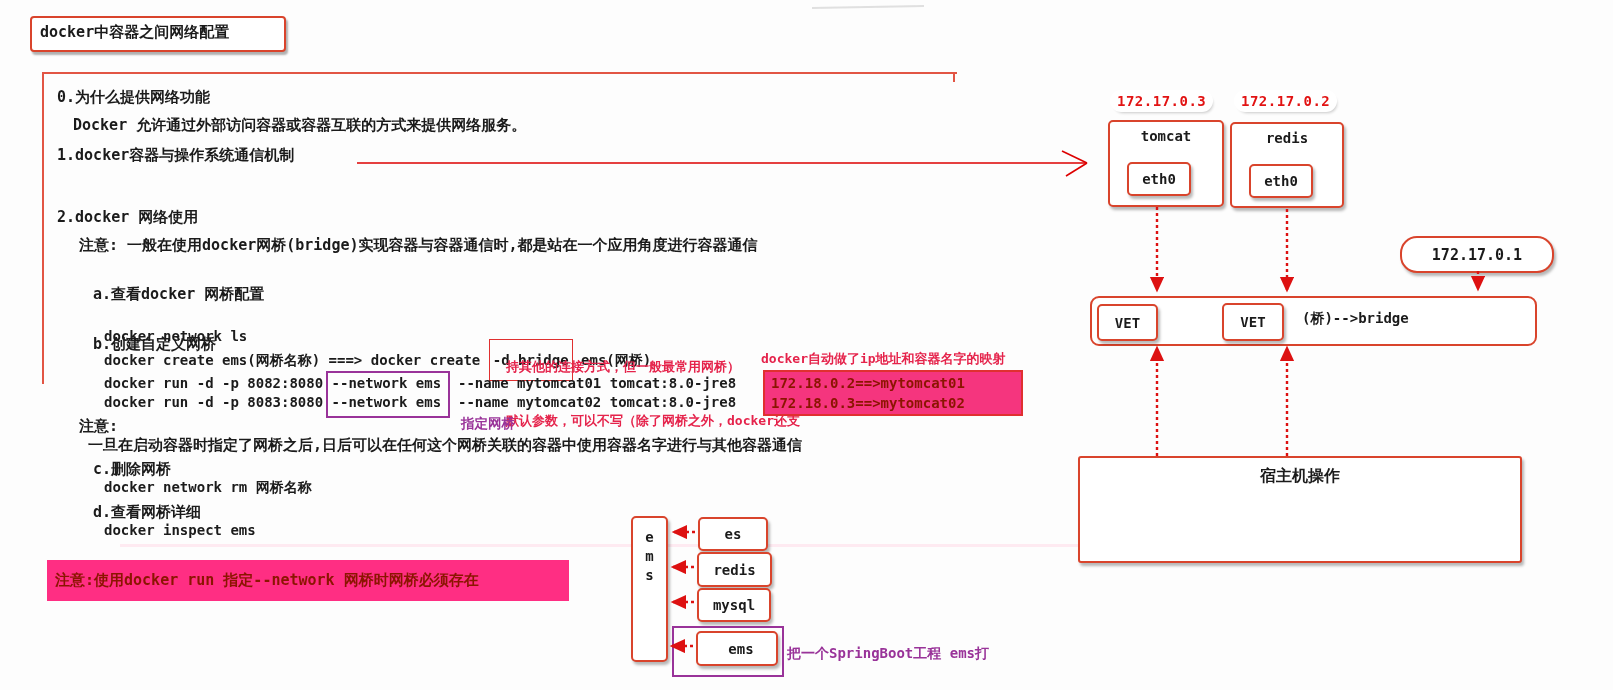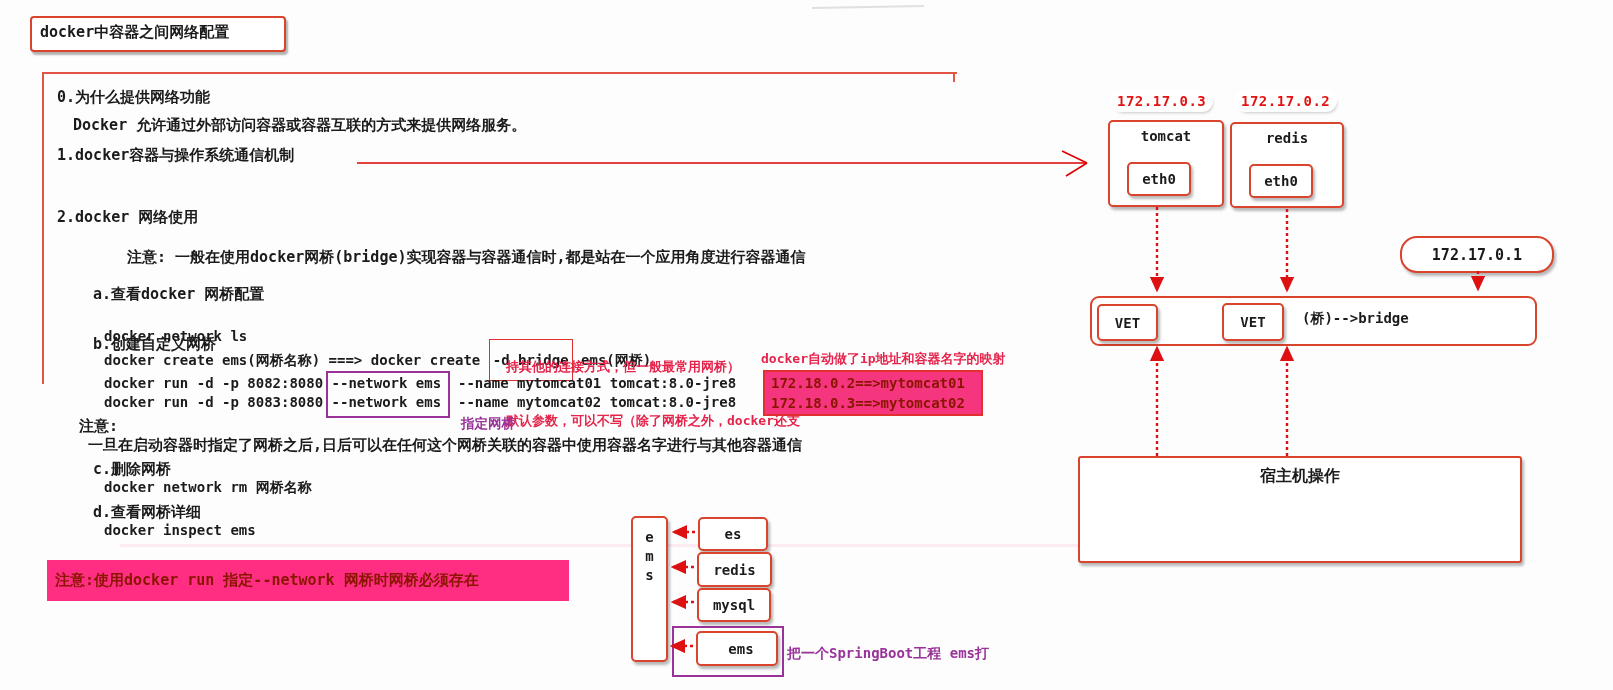--- a/index.html
+++ b/index.html
@@ -28,21 +28,21 @@
     position:absolute;left:42px;top:72px;width:913px;height:310px;
     border-left:2px solid #e25544;border-top:2px solid #e25544;
   }
   .cn{font-weight:bold;font-size:15px;white-space:pre;}
   .code{font-weight:bold;font-size:14px;white-space:pre;font-family:"DejaVu Sans Mono",monospace;}
   .red-note{color:#e5234b;font-weight:bold;font-size:13px;white-space:pre;line-height:18px;}
   .purple-note{color:#993399;font-weight:bold;font-size:14px;white-space:pre;line-height:22px;}
   .purple-rect{position:absolute;border:2px solid #993399;background:transparent;}
   .inline-redbox{border:1.5px solid #e03030;padding:12px 3px;}
   .pink-map{
-    position:absolute;left:763px;top:370px;width:220px;height:46px;
+    position:absolute;left:763px;top:370px;width:260px;height:46px;
     border:2px solid #e03030;background:#f5357e;
     display:flex;flex-direction:column;justify-content:center;
     padding:0 6px;box-sizing:border-box;
   }
   .pink-map div{color:#8b1500;font-weight:bold;font-size:14px;white-space:pre;line-height:20px;}
   .warn-bar{
     position:absolute;left:47px;top:560px;width:506px;height:25px;
     background:#ff2e83;color:#8b1500;font-weight:bold;font-size:15px;
     display:flex;align-items:center;padding:8px 8px;white-space:pre;
   }
@@ -68,21 +68,21 @@
   <span>docker中容器之间网络配置</span>
 </div>
 
 <div class="l-frame"></div>
 <div class="abs" style="left:953px;top:72px;width:2px;height:10px;background:#e25544;"></div>
 
 <div class="abs cn" style="left:57px;top:88px;">0.为什么提供网络功能</div>
 <div class="abs cn" style="left:73px;top:116px;">Docker 允许通过外部访问容器或容器互联的方式来提供网络服务。</div>
 <div class="abs cn" style="left:57px;top:146px;">1.docker容器与操作系统通信机制</div>
 <div class="abs cn" style="left:57px;top:208px;">2.docker 网络使用</div>
-<div class="abs cn" style="left:79px;top:248px;margin-left:48px;">注意: 一般在使用docker网桥(bridge)实现容器与容器通信时,都是站在一个应用角度进行容器通信</div>
+<div class="abs cn" style="left:79px;top:236px;">注意: 一般在使用docker网桥(bridge)实现容器与容器通信时,都是站在一个应用角度进行容器通信</div>
 <div class="abs cn" style="left:93px;top:285px;">a.查看docker 网桥配置</div>
 <div class="abs code" style="left:104px;top:328px;">docker network ls</div>
 <div class="abs cn" style="left:93px;top:335px;">b.创建自定义网桥</div>
 
 <div class="abs code" style="left:104px;top:352px;"><span>docker create ems(网桥名称) ===&gt; docker create </span><span class="inline-redbox">-d bridge</span><span> ems(网桥)</span></div>
 
 <div class="abs code" style="left:104px;top:375px;">docker run -d -p 8082:8080 --network ems  --name mytomcat01 tomcat:8.0-jre8</div>
 <div class="abs code" style="left:104px;top:394px;">docker run -d -p 8083:8080 --network ems  --name mytomcat02 tomcat:8.0-jre8</div>
 <div class="purple-rect" style="left:326px;top:371px;width:120px;height:43px;"></div>
 

